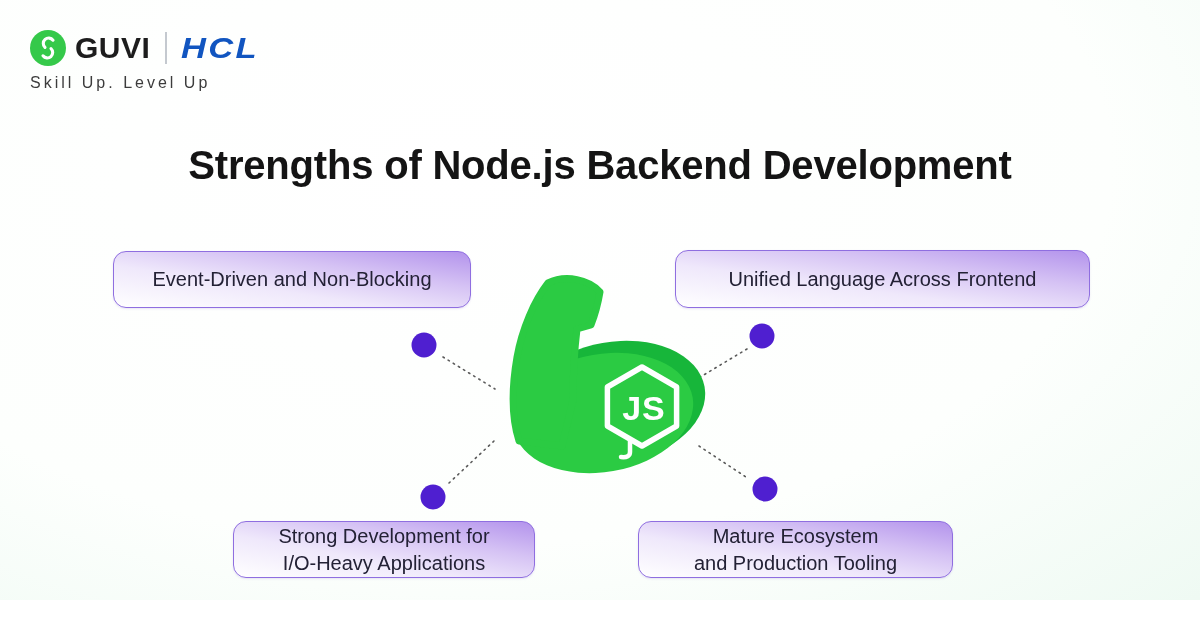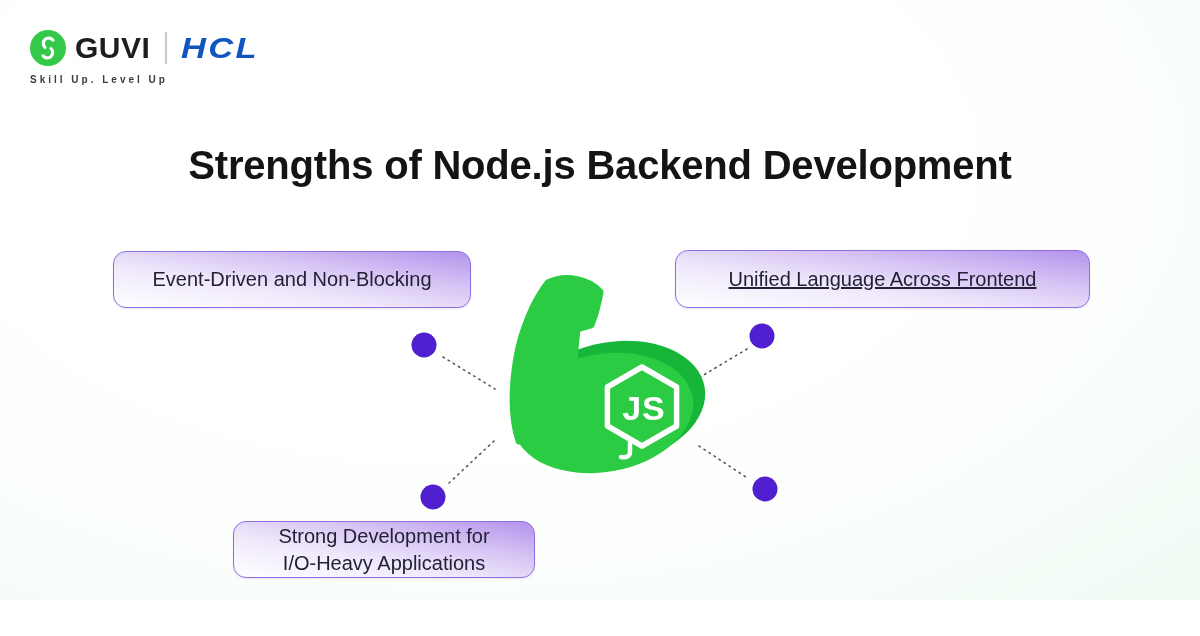--- a/index.html
+++ b/index.html
@@ -10,37 +10,37 @@
     font-family:"Liberation Sans",sans-serif;
     background:radial-gradient(ellipse 130% 150% at 38% 28%, #ffffff 0%, #fdfffd 42%, #e9f8ef 78%, #e0f5e9 100%);
   }
   
   .logo{position:absolute;left:30px;top:30px;}
   .logo-row{display:flex;align-items:center;}
   .guvi-badge{width:36px;height:36px;flex:0 0 auto;}
   .guvi-text{margin-left:9px;font-size:30px;font-weight:700;color:#1d1d1d;letter-spacing:.5px;}
   .logo-divider{width:2px;height:32px;background:#c4c9cf;margin:0 14px 0 15px;}
   .hcl-text{font-size:30px;font-weight:800;font-style:italic;color:#1155c0;letter-spacing:2px;transform:scaleX(1.15);transform-origin:left;}
-  .tagline{margin-top:8px;font-size:10px;font-weight:700;letter-spacing:3px;color:#3c3c3c;}
+  .tagline{margin-top:8px;font-size:16px;font-weight:400;letter-spacing:3px;color:#3c3c3c;}
   
   .title{
     position:absolute;left:0;top:143px;width:100%;
     text-align:center;font-size:40px;font-weight:700;color:#141414;letter-spacing:-.2px;
   }
   
   .card{
     position:absolute;box-sizing:border-box;
     border:1.5px solid #8f6ee0;border-radius:13px;
     background:linear-gradient(to top right,#ffffff 0%,#efe8fb 38%,#d5c2f4 68%,#b393ec 100%);
     display:flex;flex-direction:column;align-items:center;justify-content:center;
     font-size:20px;line-height:1.32;color:#232135;text-align:center;
     box-shadow:0 1px 2px rgba(120,90,200,.15);
   }
   .card-tl{left:113px;top:251px;width:358px;height:57px;}
-  .card-tr{left:675px;top:250px;width:415px;height:58px;text-decoration:underline;}
+  .card-tr{left:675px;top:250px;width:415px;height:58px;}
   .card-bl{left:233px;top:521px;width:302px;height:57px;}
   .card-br{left:638px;top:521px;width:315px;height:57px;}
   
   .overlay{position:absolute;left:0;top:0;width:1200px;height:636px;}
 </style>
 </head>
 <body>
 
 <div class="stage">
 
@@ -100,14 +100,18 @@
   <div class="card card-tl">
     <span>Event-Driven and Non-Blocking</span>
   </div>
   <div class="card card-tr">
     <span>Unified Language Across Frontend</span>
   </div>
   <div class="card card-bl">
     <span>Strong Development for</span>
     <span>I/O-Heavy Applications</span>
   </div>
+  <div class="card card-br">
+    <span>Mature Ecosystem</span>
+    <span>and Production Tooling</span>
+  </div>
 
 </div>
 
 </body></html>

